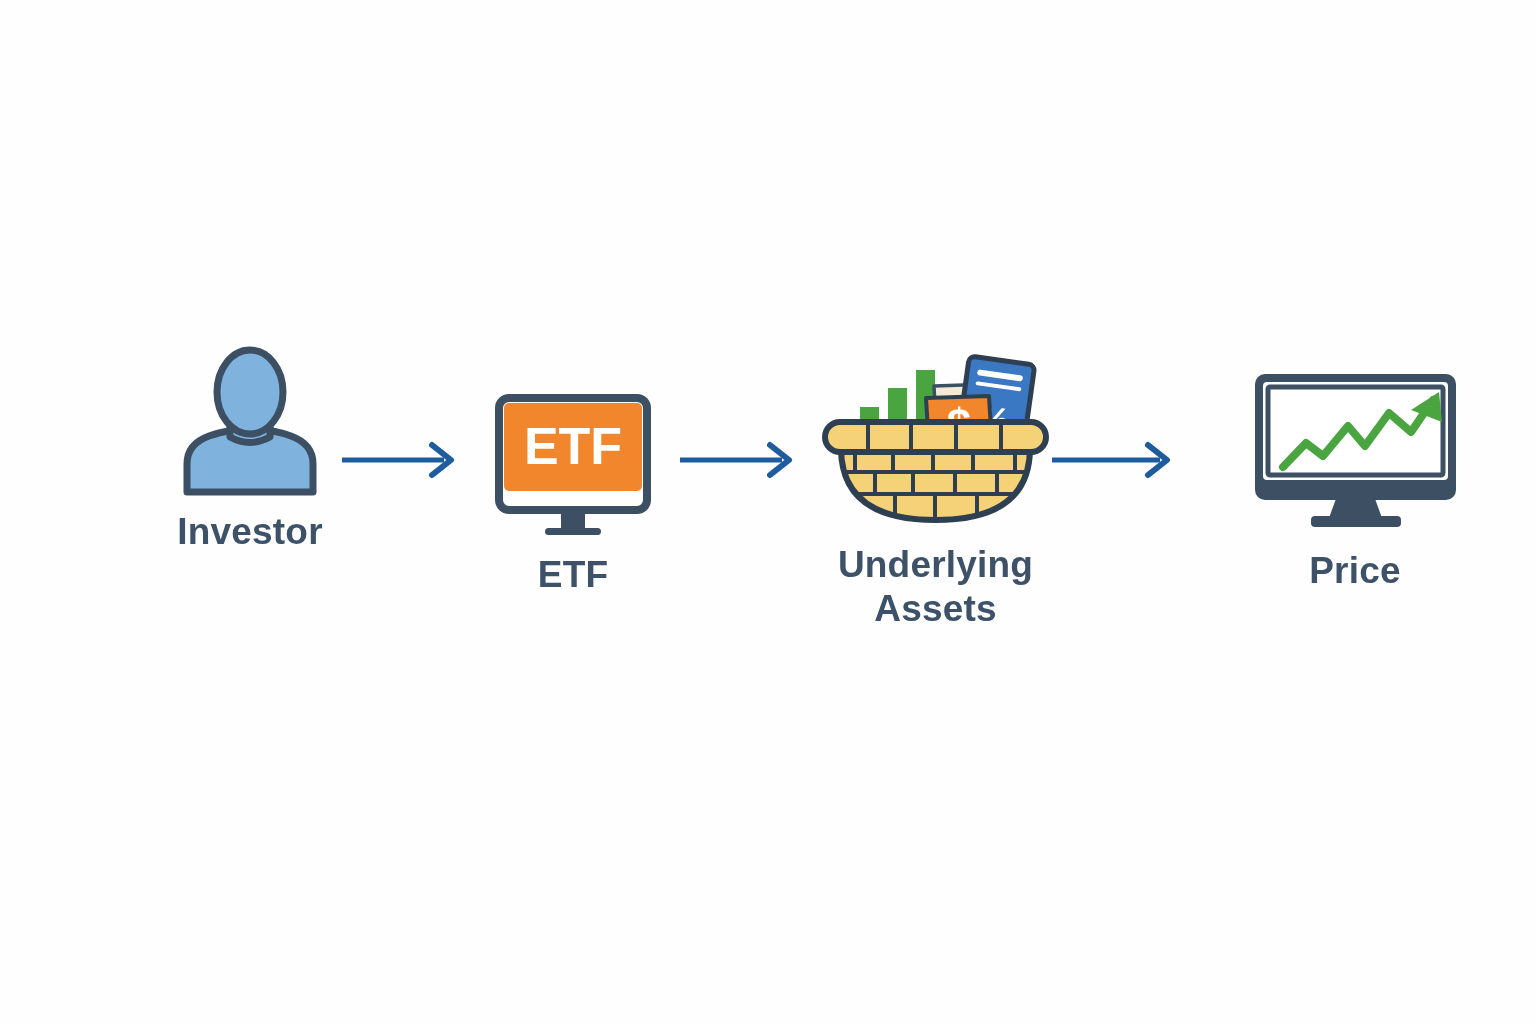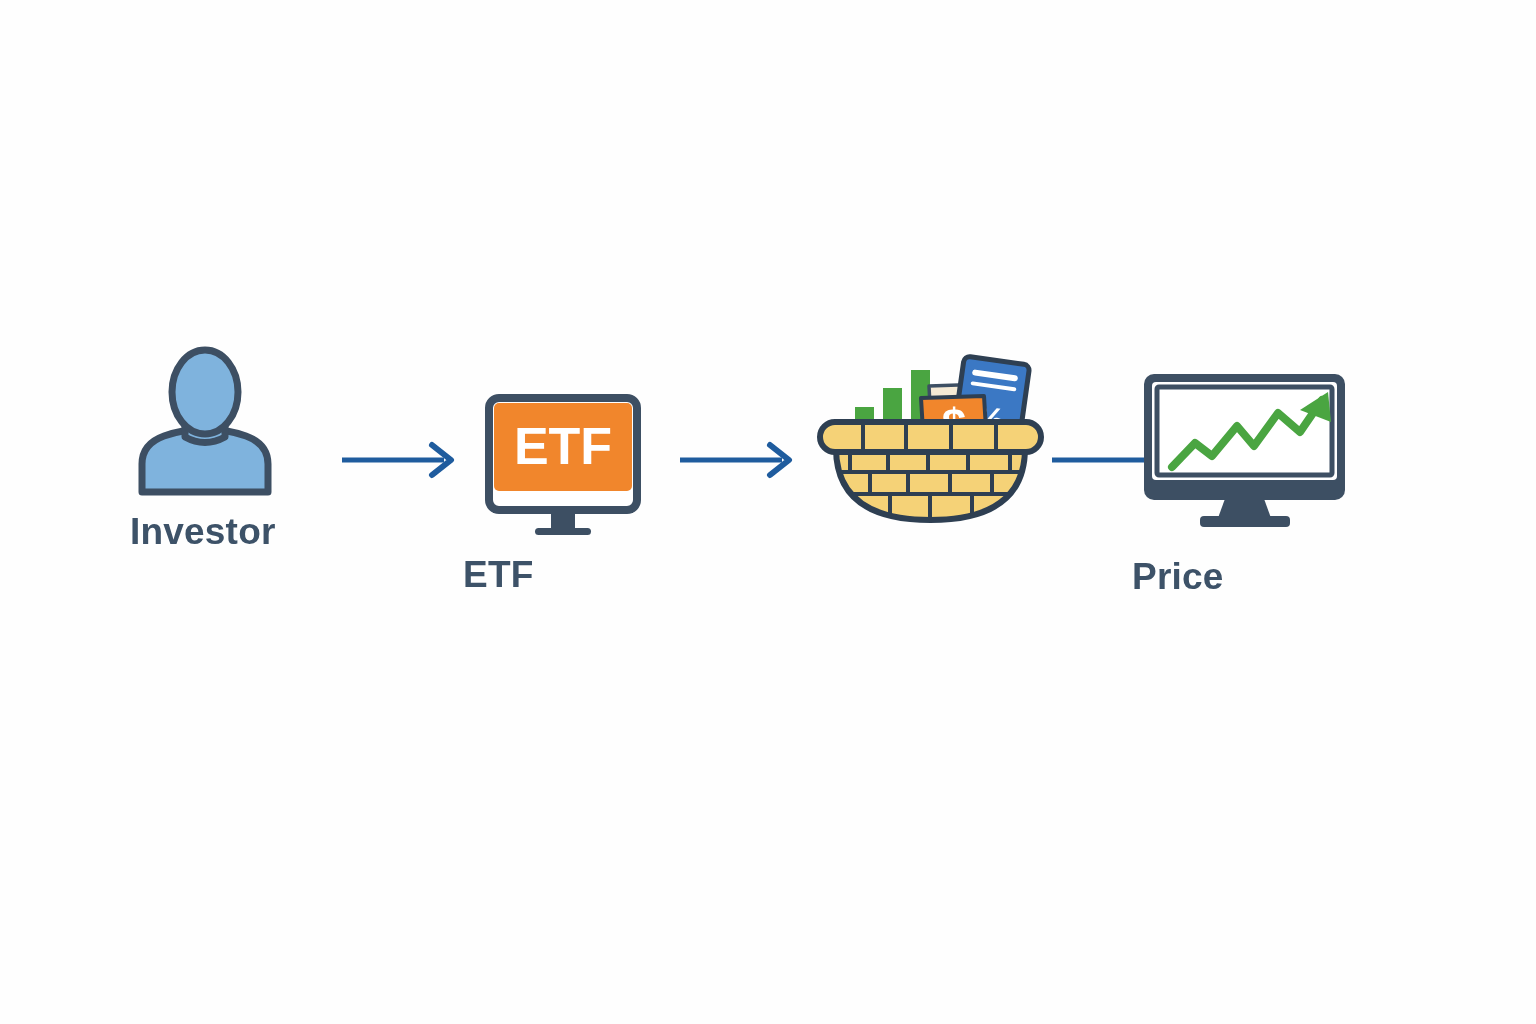--- a/index.html
+++ b/index.html
@@ -14,21 +14,21 @@
     position: relative;
     width: 1536px;
     height: 1024px;
     background: #fefefe;
     overflow: hidden;
   }
   .node {
     position: absolute;
     display: flex;
     flex-direction: column;
-    align-items: flex-start;
+    align-items: center;
   }
   .icon-box {
     position: relative;
     display: block;
   }
   .node-label {
     margin-top: 16px;
     font-family: "Liberation Sans", sans-serif;
     font-weight: bold;
     font-size: 37px;
@@ -159,30 +159,32 @@
         <rect x="12" y="70" width="221" height="30" rx="15" ry="15" fill="#f5d277" stroke="#2e3f52" stroke-width="6"></rect>
 
         <g stroke="#2e3f52" stroke-width="4">
           <line x1="55" y1="73" x2="55" y2="97"></line>
           <line x1="98" y1="73" x2="98" y2="97"></line>
           <line x1="143" y1="73" x2="143" y2="97"></line>
           <line x1="188" y1="73" x2="188" y2="97"></line>
         </g>
       </svg>
     </div>
+    <div class="node-label">Underlying
+Assets</div>
   </div>
 
   <div class="arrow" style="left:1050px; top:440px;">
     <svg width="130" height="40" viewBox="0 0 130 40">
       <line x1="2" y1="20" x2="110" y2="20" stroke="#1f5c9e" stroke-width="5"></line>
       <polyline points="98,5 117,20 98,35" fill="none" stroke="#1f5c9e" stroke-width="6" stroke-linecap="round" stroke-linejoin="round"></polyline>
     </svg>
   </div>
 
-  <div class="node" style="left:1132px; top:368px; width:230px;gap:6px;">
+  <div class="node" style="left:1240px; top:368px; width:230px;">
     <div class="icon-box">
       <svg width="225" height="165" viewBox="0 0 225 165">
 
         <rect x="68" y="148" width="90" height="11" rx="4" fill="#3d4f63"></rect>
 
         <path d="M94 128 L131 128 L139 150 L86 150 Z" fill="#3d4f63"></path>
 
         <rect x="12" y="6" width="201" height="126" rx="10" ry="10" fill="#3d4f63"></rect>
 
         <rect x="20" y="14" width="185" height="98" rx="4" fill="#ffffff"></rect>

